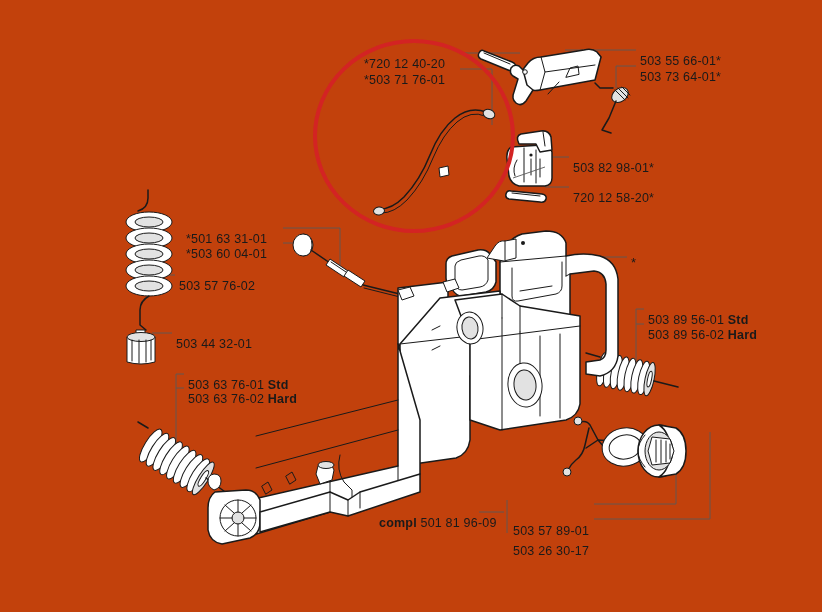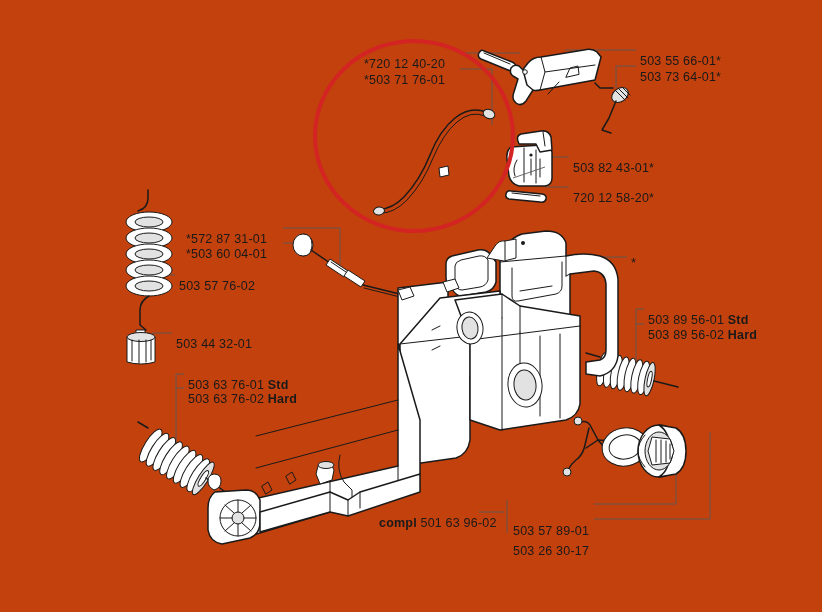--- a/index.html
+++ b/index.html
@@ -301,29 +301,29 @@
     </g>
 
     <ellipse id="red-circle" cx="414" cy="136" rx="99" ry="95" fill="none" stroke="#d32323" stroke-width="4"></ellipse>
   </svg>
 
   <div id="labels-layer">
       <div class="label" style="left: 364px; top: 57px;"><span>*720 12 40-20</span></div>
       <div class="label" style="left: 364px; top: 73px;"><span>*503 71 76-01</span></div>
       <div class="label" style="left: 640px; top: 54px;"><span>503 55 66-01*</span></div>
       <div class="label" style="left: 640px; top: 70px;"><span>503 73 64-01*</span></div>
-      <div class="label" style="left: 573px; top: 161px;"><span>503 82 43-01*</span></div>
+      <div class="label" style="left: 573px; top: 161px;"><span>503 82 98-01*</span></div>
       <div class="label" style="left: 573px; top: 191px;"><span>720 12 58-20*</span></div>
-      <div class="label" style="left: 186px; top: 232px;"><span>*572 87 31-01</span></div>
+      <div class="label" style="left: 186px; top: 232px;"><span>*501 63 31-01</span></div>
       <div class="label" style="left: 186px; top: 247px;"><span>*503 60 04-01</span></div>
       <div class="label" style="left: 179px; top: 279px;"><span>503 57 76-02</span></div>
       <div class="label" style="left: 176px; top: 337px;"><span>503 44 32-01</span></div>
       <div class="label" style="left: 188px; top: 378px;"><span>503 63 76-01 </span><span class="suffix">Std</span></div>
       <div class="label" style="left: 188px; top: 392px;"><span>503 63 76-02 </span><span class="suffix">Hard</span></div>
       <div class="label" style="left: 648px; top: 313px;"><span>503 89 56-01 </span><span class="suffix">Std</span></div>
       <div class="label" style="left: 648px; top: 328px;"><span>503 89 56-02 </span><span class="suffix">Hard</span></div>
       <div class="label" style="left: 513px; top: 524px;"><span>503 57 89-01</span></div>
       <div class="label" style="left: 513px; top: 544px; text-align: right;"><span>503 26 30-17</span></div>
-      <div class="label bold-prefix" style="left: 379px; top: 516px;"><span class="prefix">compl </span><span>501 63 96-02</span></div>
+      <div class="label bold-prefix" style="left: 379px; top: 516px;"><span class="prefix">compl </span><span>501 81 96-09</span></div>
       <div class="asterisk-mark" style="left: 631px; top: 255px;">*</div>
     </div>
 
 </div>
 
 </body></html>

